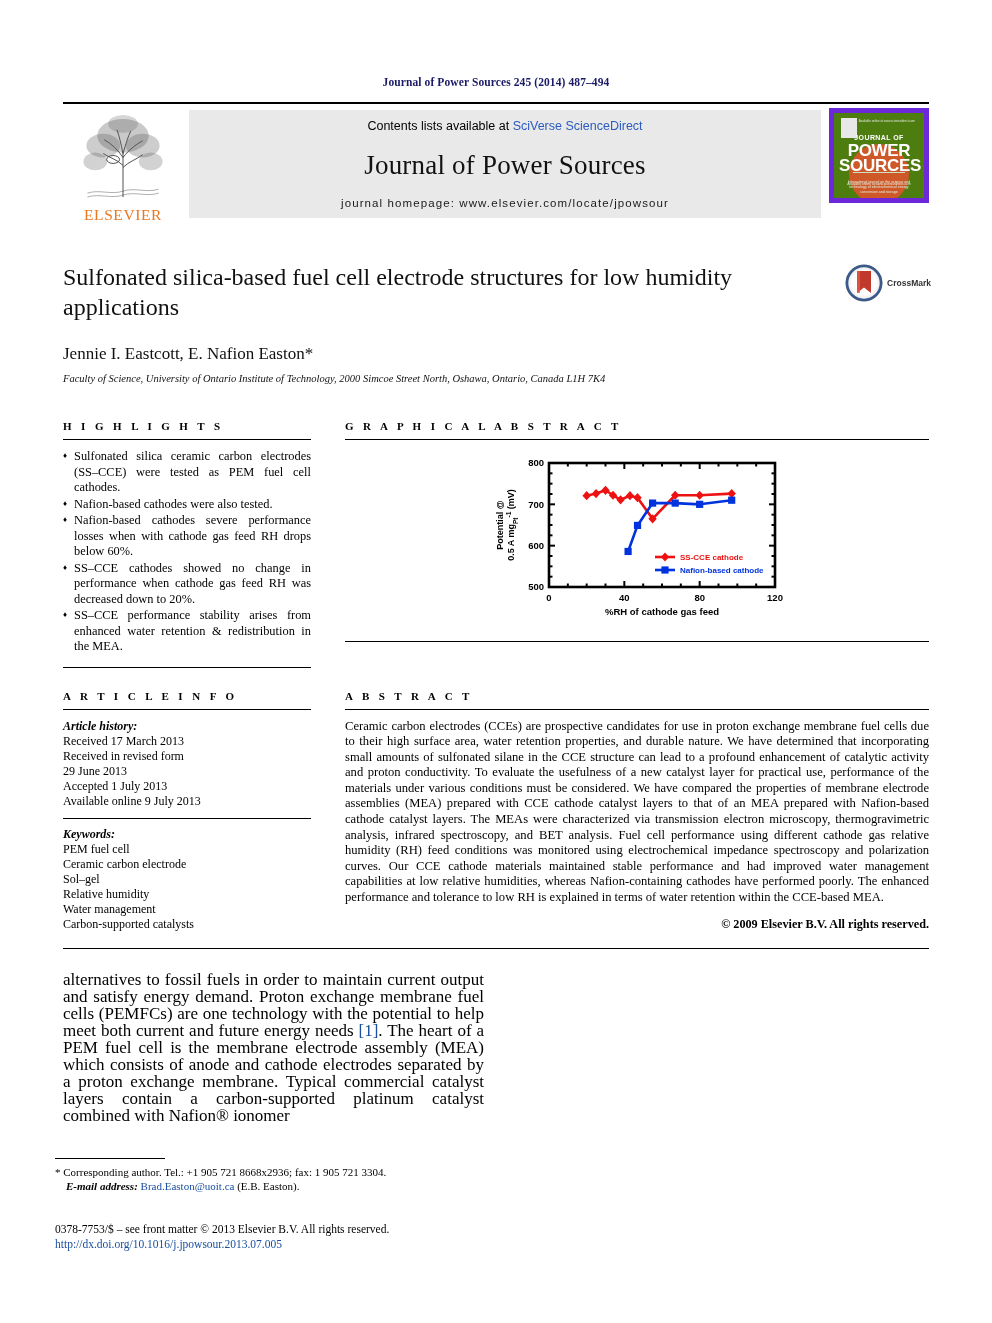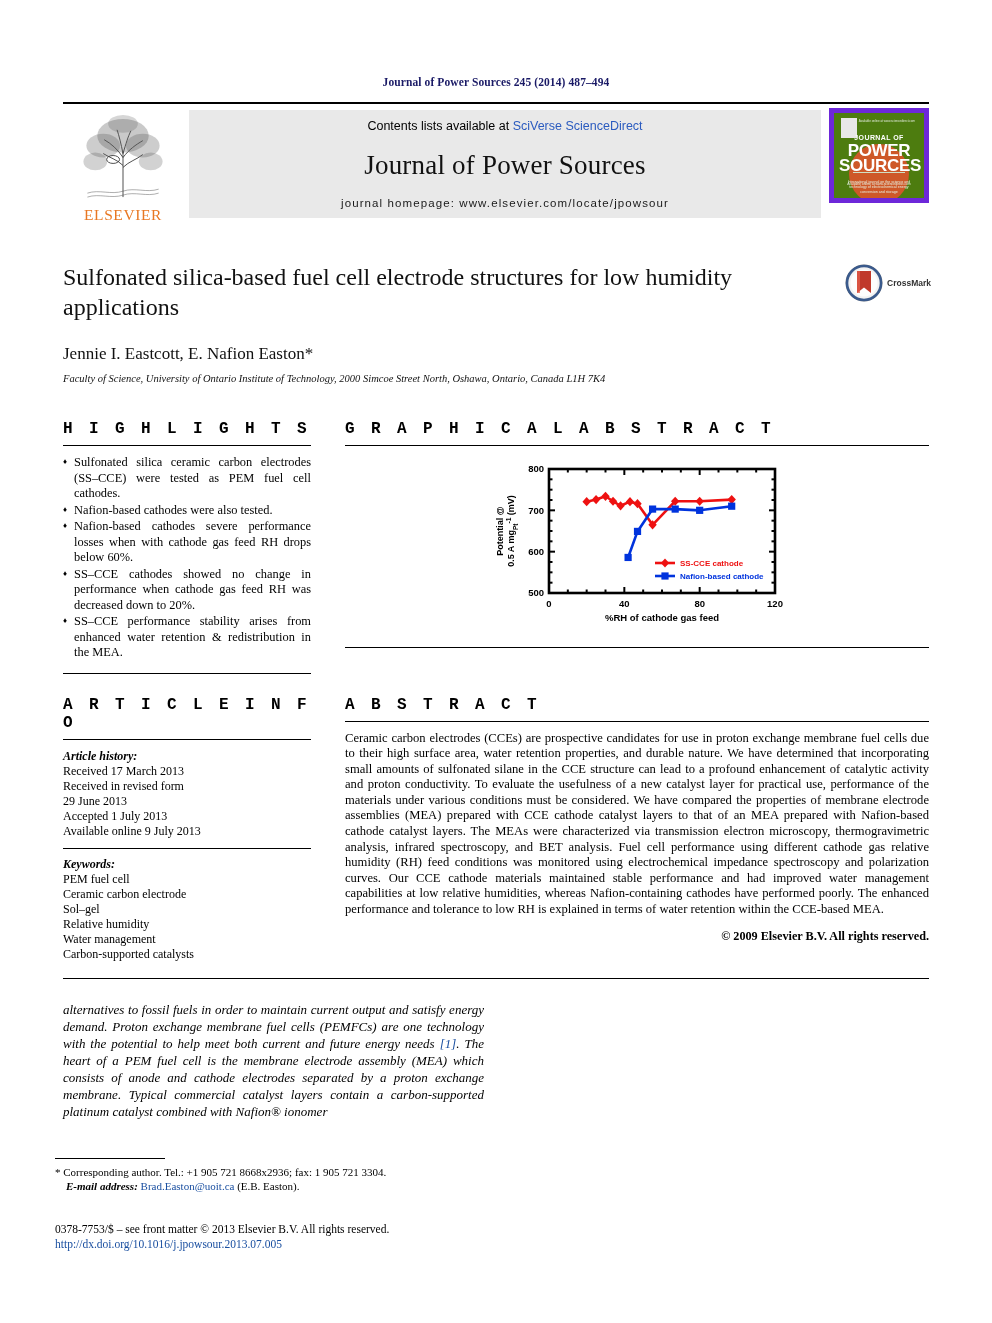--- a/index.html
+++ b/index.html
@@ -156,22 +156,22 @@
   
   .cols {
     margin: 36px 55px 0 55px;
     display: flex;
     gap: 34px;
   }
   .col-left { width: 248px; flex: 0 0 248px; }
   .col-right { flex: 1 1 auto; }
 
   .sec-head {
-    font-family: Liberation Mono, monospace;
-    font-size: 16px;
+    font-family: Liberation Serif, serif;
+    font-size: 11px;
     font-weight: bold;
     letter-spacing: 3.4px;
     color: #000;
     margin-bottom: 7px;
   }
   .sec-rule { border-top: 1.6px solid #000; margin-bottom: 9px; }
   .sec-rule-thin { border-top: 1.2px solid #000; margin: 9px 0 8px 0; }
 
   ul.highlights {
     list-style: none;
@@ -236,25 +236,24 @@
   }
   .intro-col { width: 421px; flex: 0 0 421px; }
   .intro-head {
     font-family: "Liberation Serif", serif;
     font-size: 13.5px;
     font-weight: bold;
     margin-bottom: 15px;
   }
   .intro-body {
     font-family: "Liberation Serif", serif;
-    font-size: 13px;
+    font-size: 17px;
     line-height: 17px;
     text-align: justify;
     text-indent: 18px;
-    font-style: italic;
   }
   .intro-body.no-indent { text-indent: 0; }
   .ref-link { color: #1a4fa0; }
 
   
   .footnotes {
     position: absolute;
     left: 55px;
     top: 1158px;
     width: 421px;

